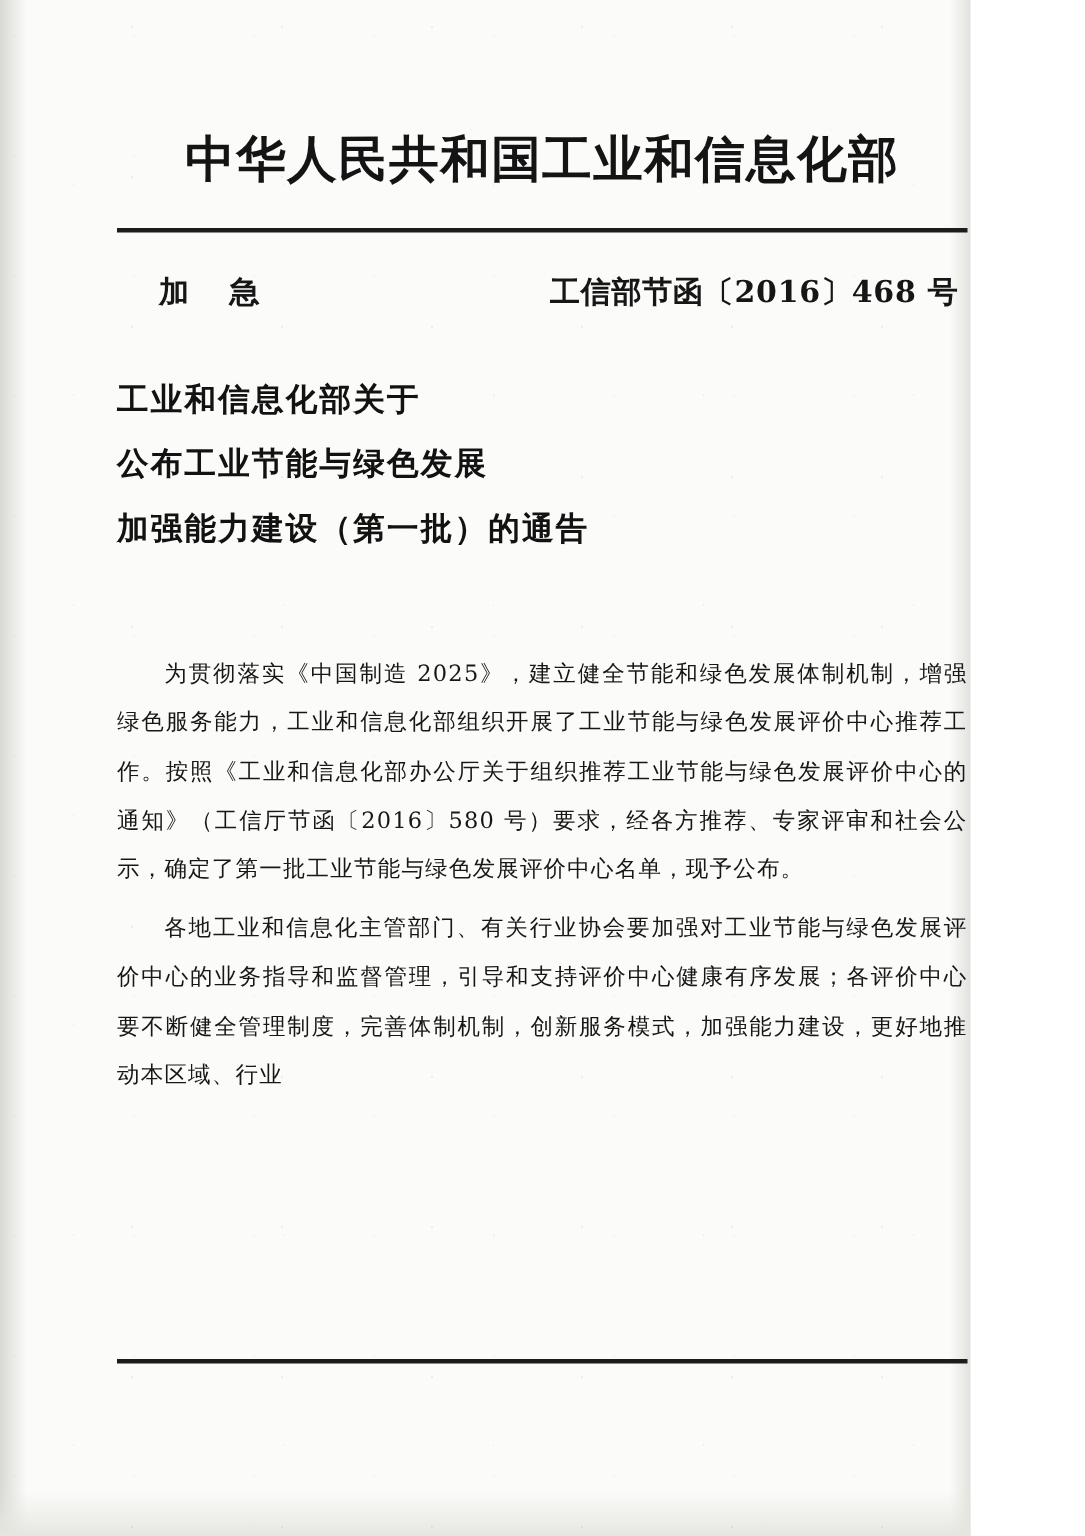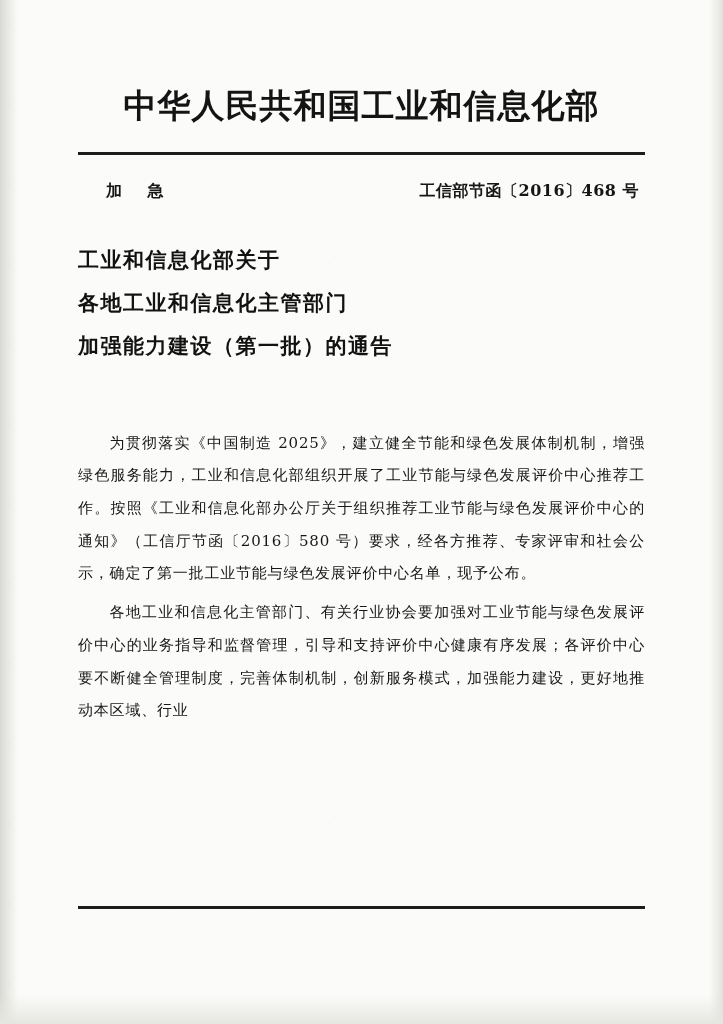--- a/index.html
+++ b/index.html
@@ -10,21 +10,21 @@
   body {
     width: 723px;
     height: 1024px;
     font-family: "DejaVu Serif", "Liberation Serif", serif;
     color: #1a1a1a;
     overflow: hidden;
   }
 
   .page {
     position: relative;
-    width: 723px;
+    width: 647px;
     height: 1024px;
     background: #fbfbf9;
     box-sizing: border-box;
     text-decoration: underline;
   }
 
   
   .scan-edge-left {
     position: absolute;
     left: 0; top: 0; bottom: 0;
@@ -70,21 +70,21 @@
     margin-top: 26px;
     height: 3px;
     background: #1c1c1c;
   }
 
   .meta-row {
     margin-top: 26px;
     display: flex;
     align-items: center;
     justify-content: space-between;
-    font-size: 16px;
+    font-size: 20px;
     font-weight: bold;
     color: #161616;
   }
   .meta-urgent {
     letter-spacing: 10px;
     padding-left: 28px;
   }
   .meta-docnum {
     letter-spacing: 0.5px;
     padding-right: 6px;
@@ -159,21 +159,21 @@
 
     <div class="rule-top"></div>
 
     <div class="meta-row">
       <div class="meta-urgent">加 急</div>
       <div class="meta-docnum">工信部节函〔2016〕468 号</div>
     </div>
 
     <div class="title-block">
       <div class="title-line">工业和信息化部关于</div>
-      <div class="title-line">各地工业和信息化主管部门</div>
+      <div class="title-line">公布工业节能与绿色发展</div>
       <div class="title-line">加强能力建设（第一批）的通告</div>
     </div>
 
     <div class="para-block">
       <p class="para">为贯彻落实《中国制造 2025》，建立健全节能和绿色发展体制机制，增强绿色服务能力，工业和信息化部组织开展了工业节能与绿色发展评价中心推荐工作。按照《工业和信息化部办公厅关于组织推荐工业节能与绿色发展评价中心的通知》（工信厅节函〔2016〕580 号）要求，经各方推荐、专家评审和社会公示，确定了第一批工业节能与绿色发展评价中心名单，现予公布。</p>
       <p class="para second">各地工业和信息化主管部门、有关行业协会要加强对工业节能与绿色发展评价中心的业务指导和监督管理，引导和支持评价中心健康有序发展；各评价中心要不断健全管理制度，完善体制机制，创新服务模式，加强能力建设，更好地推动本区域、行业</p>
     </div>
 
   </div>
 

